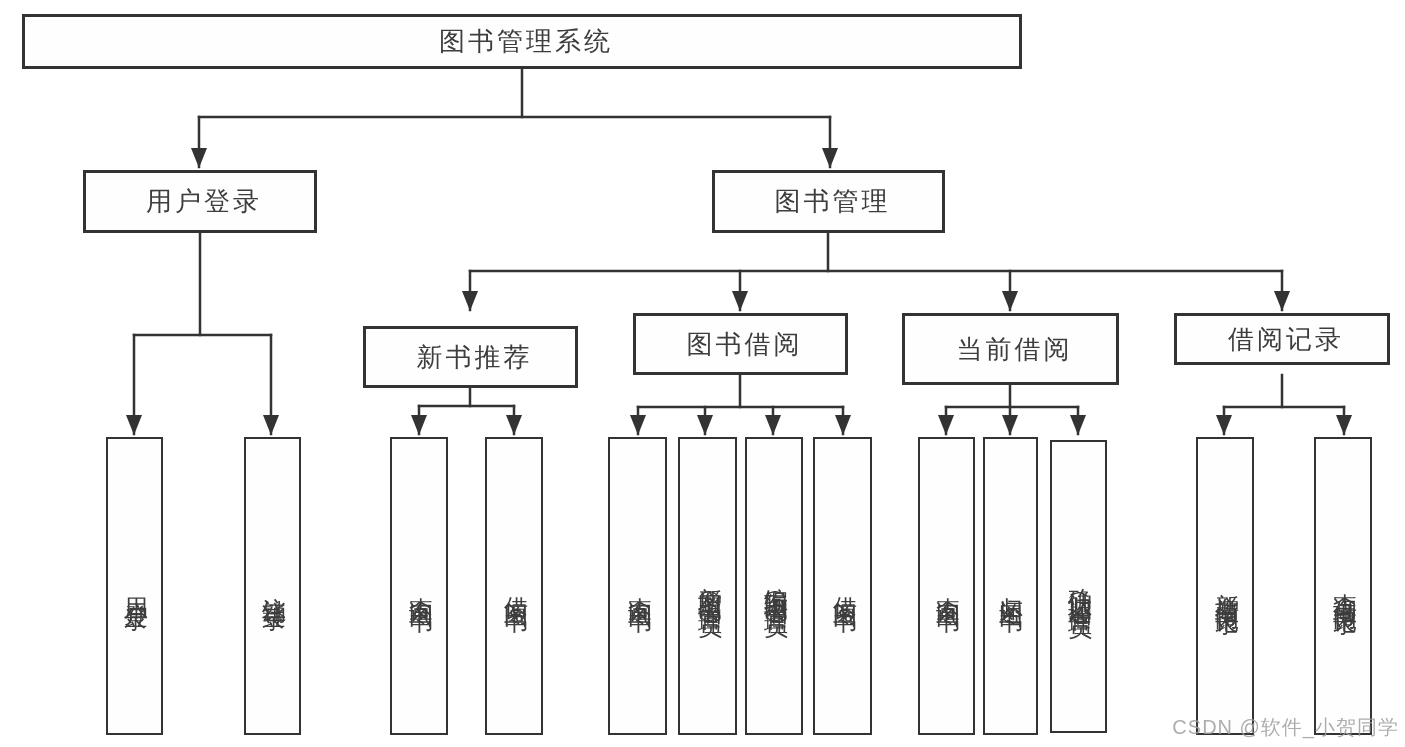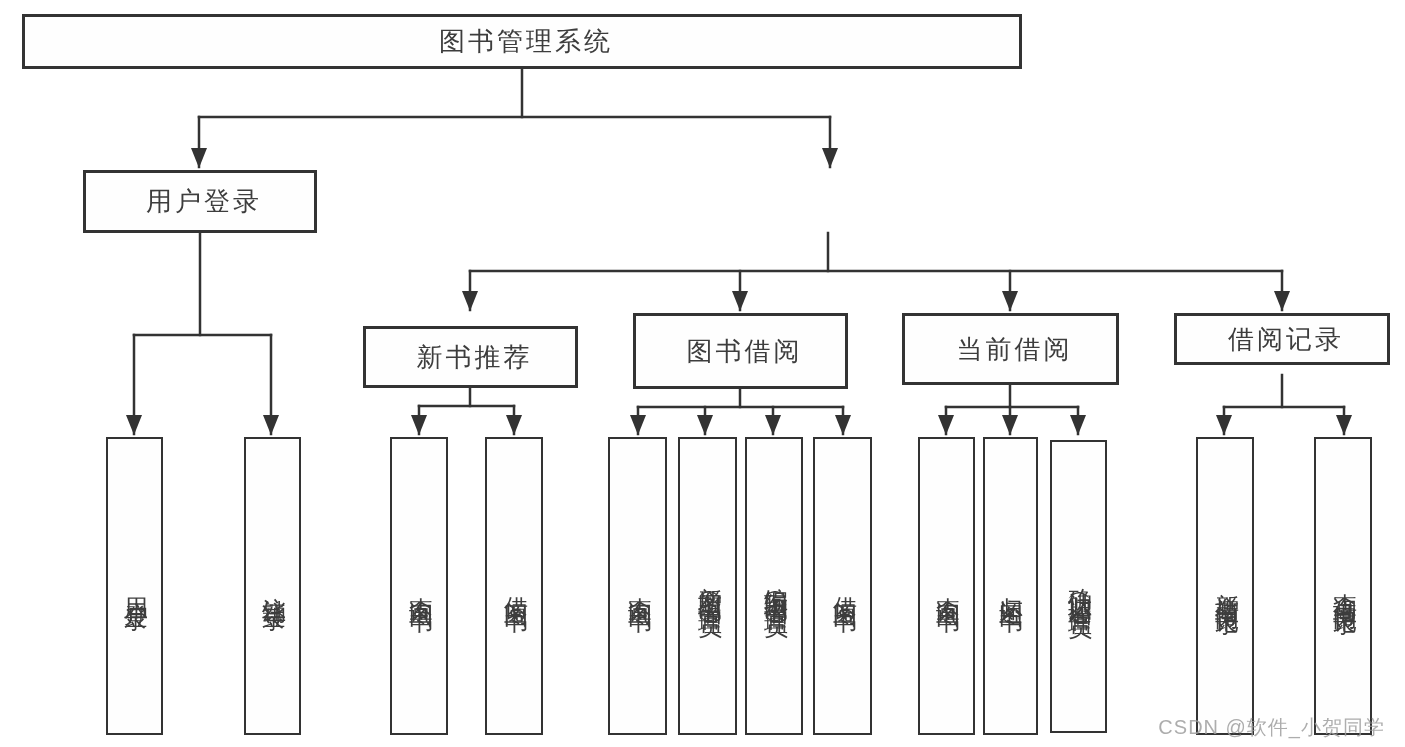--- a/index.html
+++ b/index.html
@@ -31,21 +31,21 @@
     writing-mode:vertical-rl;
     text-orientation:mixed;
     text-align:center;
     font-size:24px;
     letter-spacing:4px;
     line-height:50px;
     display:block;
   }
   .watermark{
     position:absolute;
-    right:20px;top:714px;
+    right:6px;top:714px;
     z-index:3;
     font-size:20px;
     letter-spacing:1px;
     color:var(--watermark,#a3a3a3);
     opacity:0.85;
     white-space:nowrap;
   }
 </style>
 </head>
 <body>
@@ -98,23 +98,24 @@
       <path d="M1282,375 V407"></path>
       <path d="M1224,407 H1344"></path>
       <path d="M1224,407 V434" marker-end="url(#ah)"></path>
       <path d="M1344,407 V434" marker-end="url(#ah)"></path>
     </g>
   </svg>
 
   <div class="node h" style="left:22px;top:14px;width:1000px;height:55px">图书管理系统</div>
 
   <div class="node h" style="left:83px;top:170px;width:234px;height:63px">用户登录</div>
+  <div class="node h" style="left:712px;top:170px;width:233px;height:63px">图书管理</div>
 
   <div class="node h" style="left:363px;top:326px;width:215px;height:62px">新书推荐</div>
-  <div class="node h" style="left:633px;top:313px;width:215px;height:76px">图书借阅</div>
+  <div class="node h" style="left:633px;top:313px;width:215px;height:62px">图书借阅</div>
   <div class="node h" style="left:902px;top:313px;width:217px;height:72px">当前借阅</div>
   <div class="node h" style="left:1174px;top:313px;width:216px;height:52px">借阅记录</div>
 
   <div class="node v" style="left:106px;top:437px;width:57px;height:298px">用户登录</div>
   <div class="node v" style="left:244px;top:437px;width:57px;height:298px">注销登录</div>
 
   <div class="node v" style="left:390px;top:437px;width:58px;height:298px">查询图书</div>
   <div class="node v" style="left:485px;top:437px;width:58px;height:298px">借阅图书</div>
 
   <div class="node v" style="left:608px;top:437px;width:59px;height:298px">查询图书</div>

